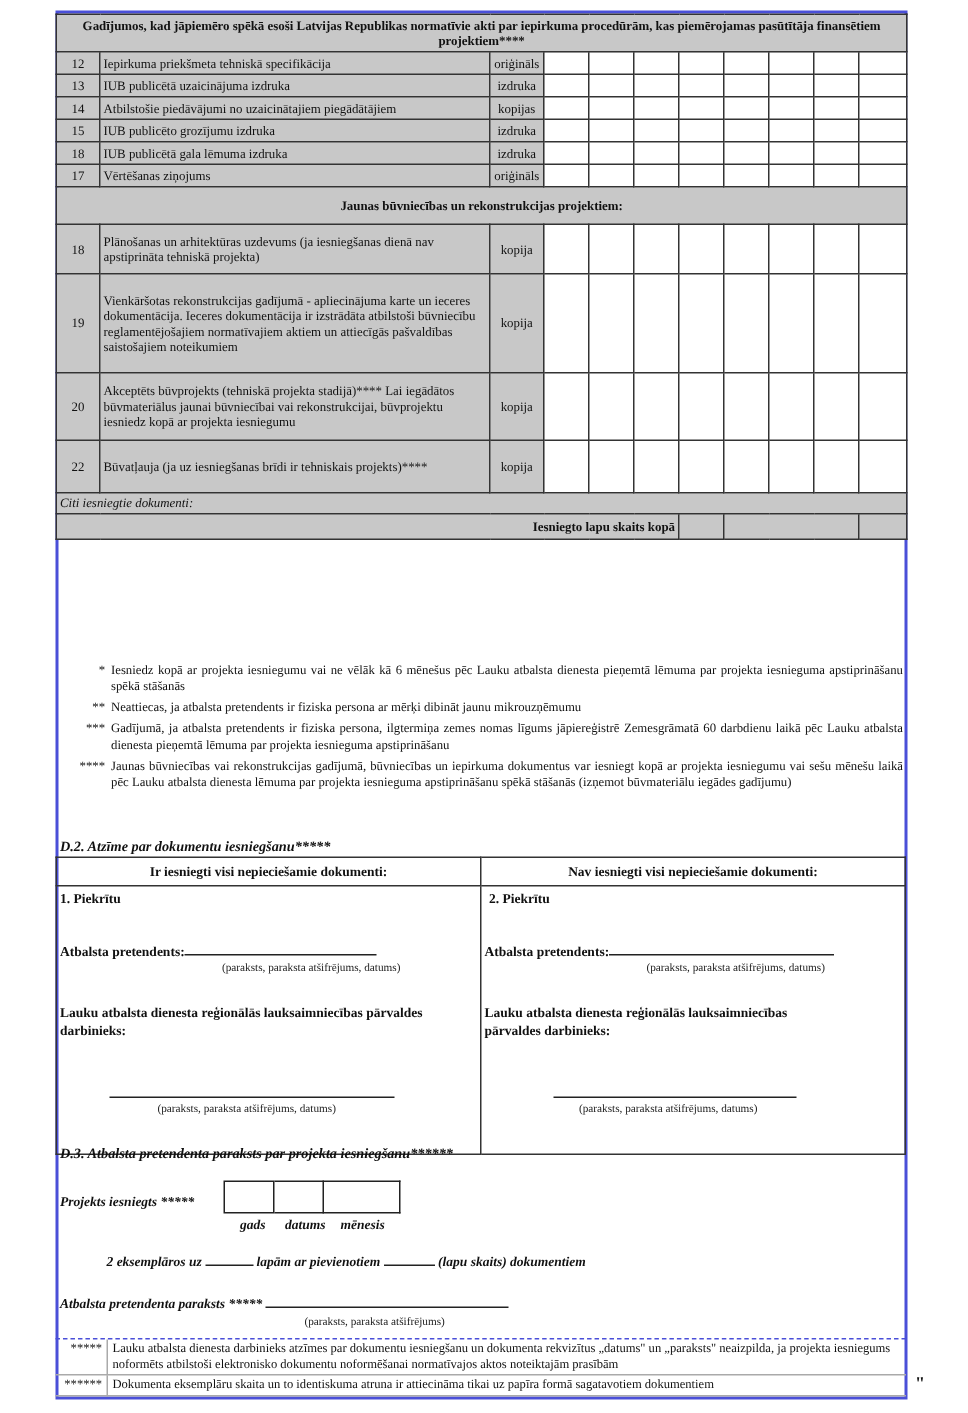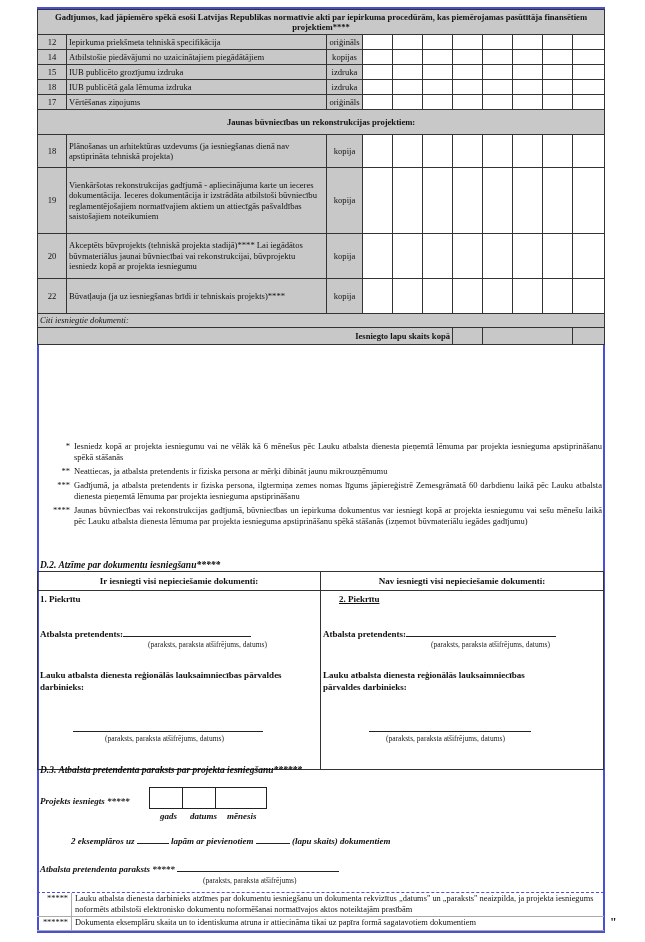--- a/index.html
+++ b/index.html
@@ -74,20 +74,33 @@
     <td class="w"></td>
         <td class="w"></td>
         <td class="w"></td>
         <td class="w"></td>
         <td class="w"></td>
         <td class="w"></td>
         <td class="w"></td>
         <td class="w"></td>
   </tr>
   <tr class="r1">
+    <td class="g num">13</td>
+    <td class="g">IUB publicētā uzaicinājuma izdruka</td>
+    <td class="g typ">izdruka</td>
+    <td class="w"></td>
+        <td class="w"></td>
+        <td class="w"></td>
+        <td class="w"></td>
+        <td class="w"></td>
+        <td class="w"></td>
+        <td class="w"></td>
+        <td class="w"></td>
+  </tr>
+  <tr class="r1">
     <td class="g num">14</td>
     <td class="g">Atbilstošie piedāvājumi no uzaicinātajiem piegādātājiem</td>
     <td class="g typ">kopijas</td>
     <td class="w"></td>
         <td class="w"></td>
         <td class="w"></td>
         <td class="w"></td>
         <td class="w"></td>
         <td class="w"></td>
         <td class="w"></td>
@@ -234,21 +247,21 @@
       <div class="b" style="position:absolute; top:3px; left:2px;">1. Piekrītu</div>
       <div style="position:absolute; top:36px; left:2px; white-space:nowrap;">
         <span class="b">Atbalsta pretendents:</span><span class="sigline" style="width:128px; height:9px;"></span>
       </div>
       <div class="cap" style="position:absolute; top:49px; left:110px;">(paraksts, paraksta atšifrējums, datums)</div>
       <div class="b" style="position:absolute; top:78px; left:2px; width:270px; line-height:12px;">Lauku atbalsta dienesta reģionālās lauksaimniecības pārvaldes darbinieks:</div>
       <div class="sigline" style="position:absolute; top:140px; left:35px; width:190px;"></div>
       <div class="cap" style="position:absolute; top:143px; left:67px;">(paraksts, paraksta atšifrējums, datums)</div>
     </td>
     <td style="position:relative;">
-      <div class="b" style="position:absolute; top:3px; left:18px;text-decoration:underline;">2. Piekrītu</div>
+      <div class="b" style="position:absolute; top:3px; left:5px;">2. Piekrītu</div>
       <div style="position:absolute; top:36px; left:2px; white-space:nowrap;">
         <span class="b">Atbalsta pretendents:</span><span class="sigline" style="width:150px; height:9px;"></span>
       </div>
       <div class="cap" style="position:absolute; top:49px; left:110px;">(paraksts, paraksta atšifrējums, datums)</div>
       <div class="b" style="position:absolute; top:78px; left:2px; width:215px; line-height:12px;">Lauku atbalsta dienesta reģionālās lauksaimniecības pārvaldes darbinieks:</div>
       <div class="sigline" style="position:absolute; top:140px; left:48px; width:162px;"></div>
       <div class="cap" style="position:absolute; top:143px; left:65px;">(paraksts, paraksta atšifrējums, datums)</div>
     </td>
   </tr>
 </tbody>

